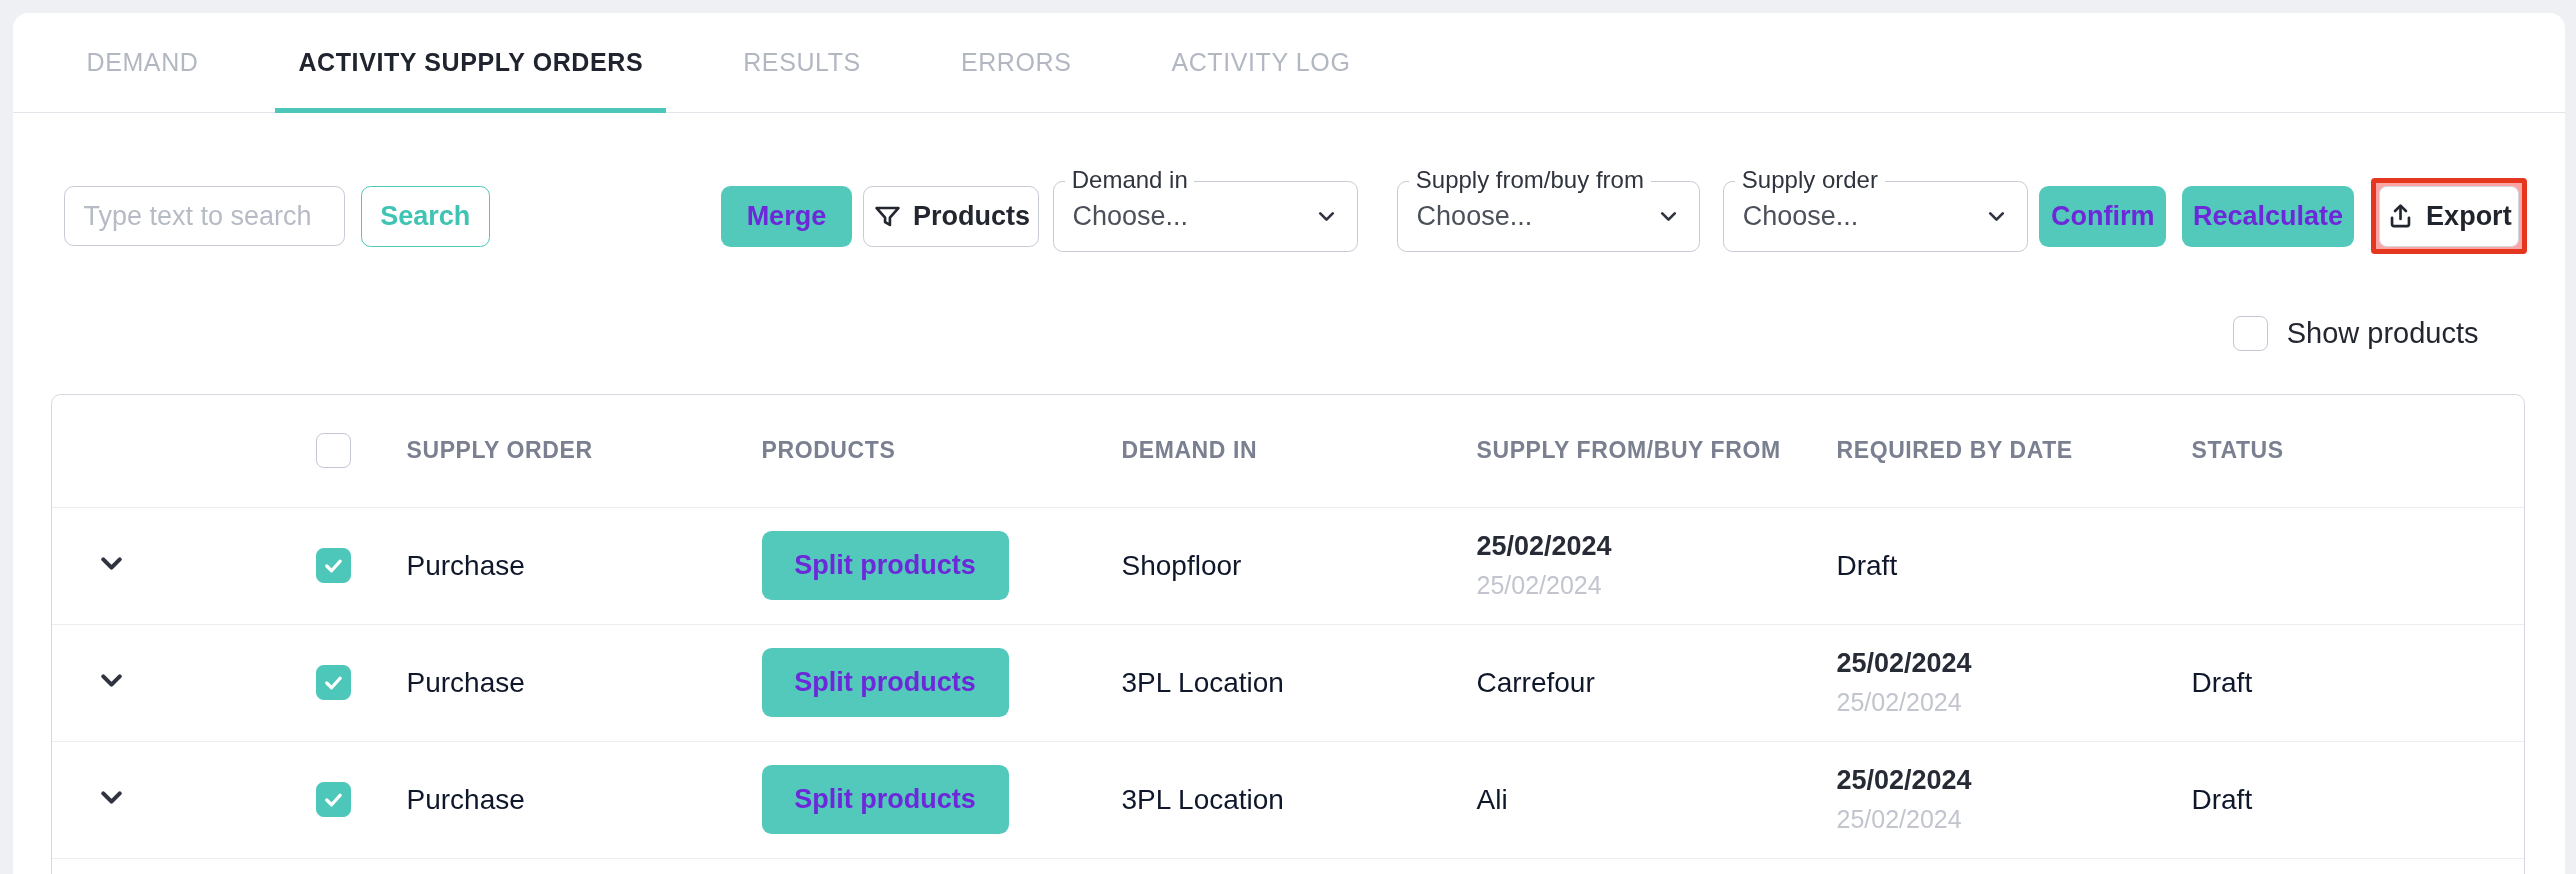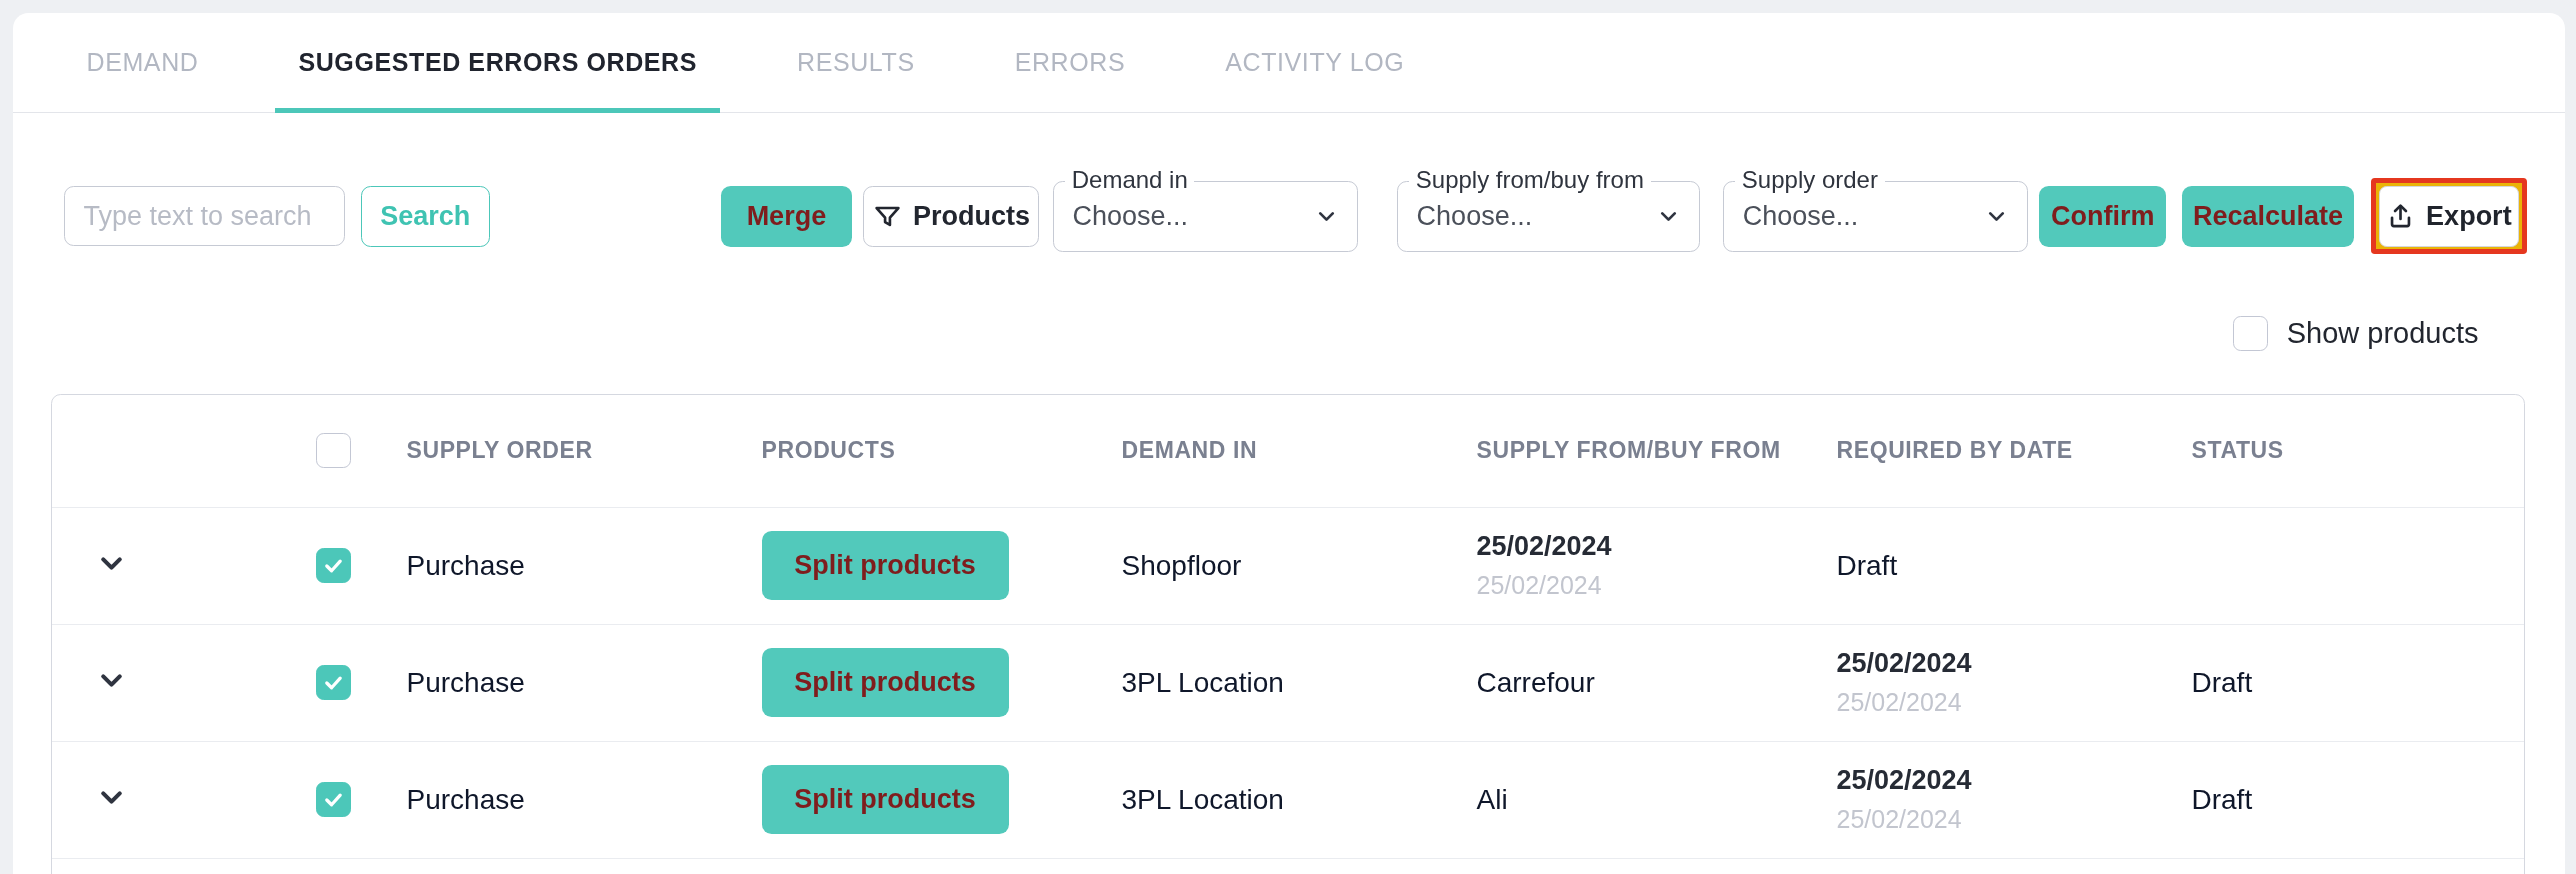--- a/index.html
+++ b/index.html
@@ -23,38 +23,38 @@
              display:flex; align-items:center; }
   .search-input { width:281px; height:60px; border:1.9px solid #c6cad4; border-radius:9.6px;
                   padding:0 19px; font-size:27px; color:#3a3f49; outline:none;
                   font-family:Liberation Sans, sans-serif; }
   .search-input::placeholder { color:#b7bbc5; }
   .btn { display:flex; align-items:center; justify-content:center; gap:11.5px;
          height:61px; border-radius:9.6px; font-size:27px; font-weight:bold;
          cursor:pointer; white-space:nowrap; border:none; }
   .btn-outline-teal { margin-left:16.3px; width:130px; background:#fff;
                       border:1.9px solid #4cc7b9; color:#3fc3b2; }
-  .btn-teal { background:#52c9bb; color:#7f1d1d; }
+  .btn-teal { background:#52c9bb; color:#6d28d9; }
   .btn-merge { margin-left:231px; width:132px; }
   .btn-products { margin-left:11.5px; width:177px; background:#fff; border:1.9px solid #c6cad4;
                   color:#22262f; }
   .btn-confirm { margin-left:11.5px; width:128px; }
   .btn-recalculate { margin-left:15.4px; width:174px; }
 
   .select { position:relative; height:71px; border:1.9px solid #c6cad4; border-radius:9.6px;
             display:flex; align-items:center; padding:0 17.3px 0 19px; background:#fff; cursor:pointer; }
   .select .legend { position:absolute; top:-15.4px; left:11.5px; background:#fff; padding:0 6.7px;
                     font-size:24px; color:#2f343e; white-space:nowrap; }
   .select .value { font-size:27px; color:#4b505a; flex:1; }
   .sel-1 { margin-left:13.4px; width:307px; }
   .sel-2 { margin-left:39px; width:305px; }
   .sel-3 { margin-left:23px; width:307px; }
 
   .export-wrap { margin-left:16.3px; border:5.8px solid #e5371f; border-radius:3.8px;
-                 padding:2.9px; background:#eab308; }
+                 padding:2.9px; background:#fca5a5; }
   .btn-export { width:140px; height:61px; background:#fff; border:1.9px solid #d4d7de;
                 border-radius:7.7px; color:#20242c; }
 
   .chev { width:25px; height:25px; stroke:#2f3440; stroke-width:2.6; fill:none;
           stroke-linecap:round; stroke-linejoin:round; }
   .icon-funnel, .icon-upload { width:29px; height:29px; stroke:#22262f; stroke-width:2.2;
           fill:none; stroke-linecap:round; stroke-linejoin:round; }
 
   
   .show-products { position:absolute; top:303px; right:86px; display:flex;
@@ -85,21 +85,21 @@
   .dates .d1 { font-size:27px; font-weight:bold; color:#262b35; }
   .dates .d2 { font-size:25px; color:#c2c5ce; margin-top:9.6px; }
 </style>
 </head>
 <body>
 
 <div class="card">
 
   <div class="tabs-row">
     <div class="tab">DEMAND</div>
-    <div class="tab active">SUGGESTED ERRORS ORDERS</div>
+    <div class="tab active">ACTIVITY SUPPLY ORDERS</div>
     <div class="tab">RESULTS</div>
     <div class="tab">ERRORS</div>
     <div class="tab">ACTIVITY LOG</div>
   </div>
 
   <div class="toolbar">
     <input class="search-input" placeholder="Type text to search" style="">
     <button class="btn btn-outline-teal">Search</button>
 
     <button class="btn btn-teal btn-merge">Merge</button>

